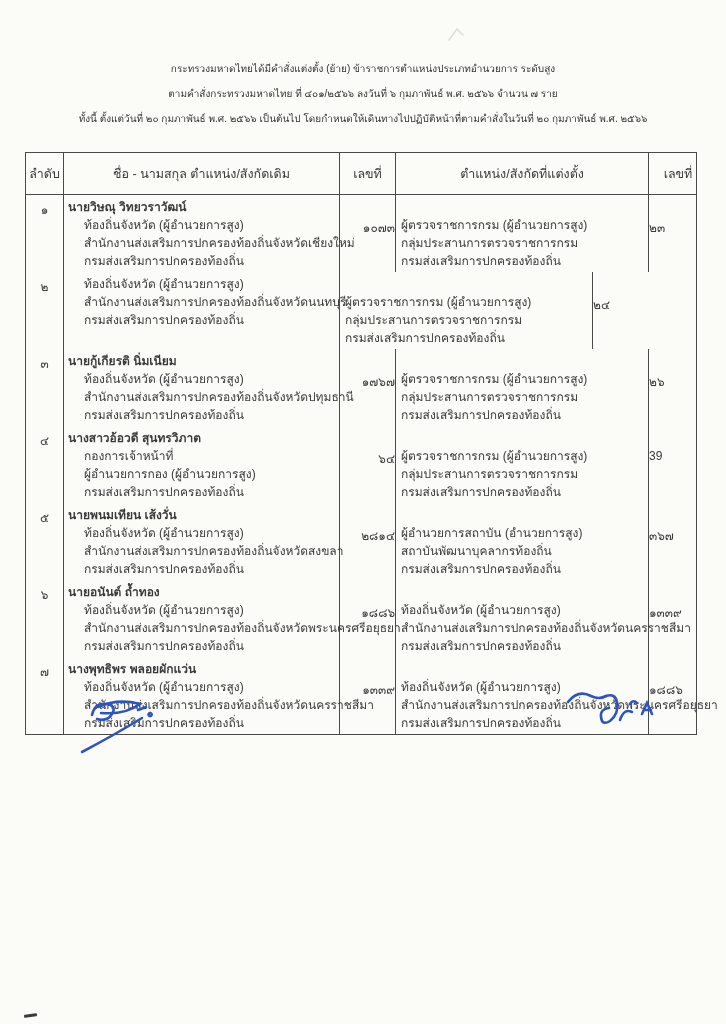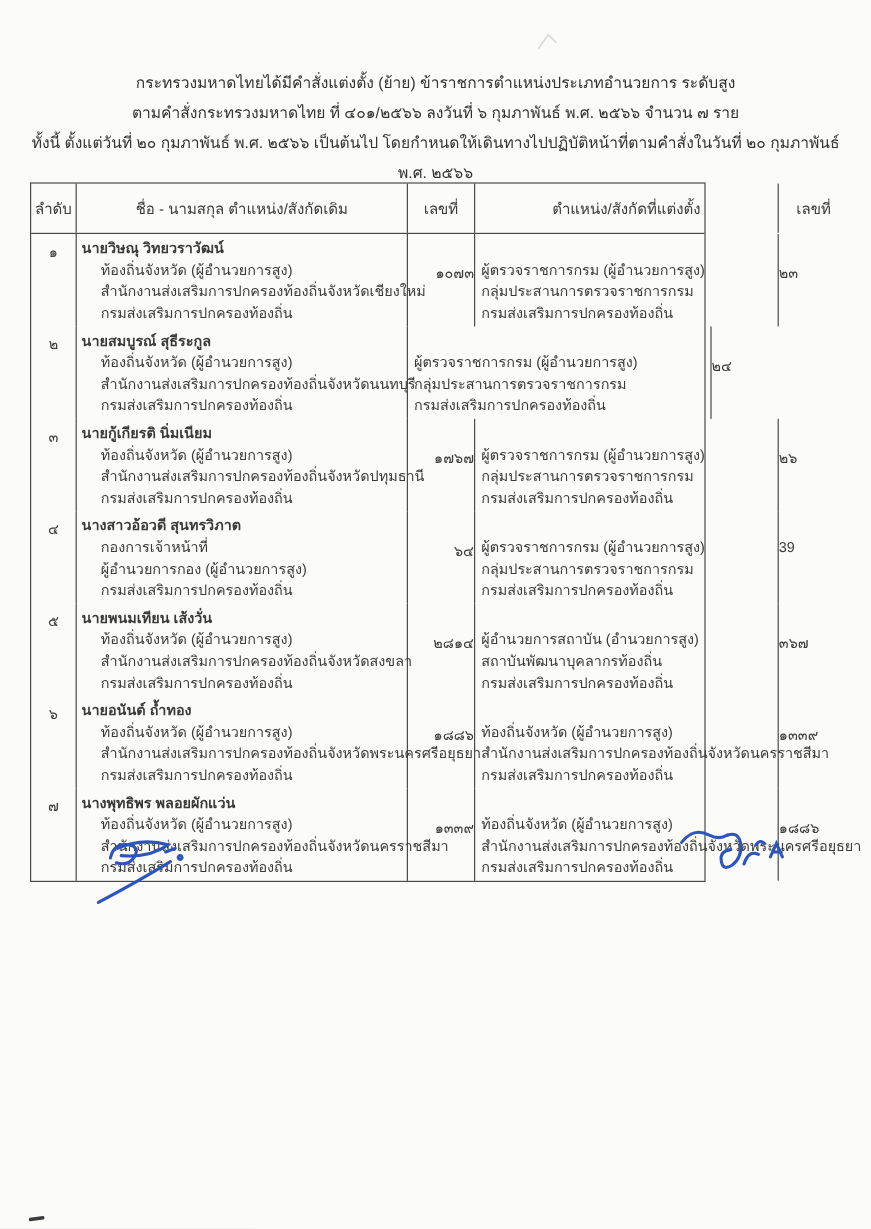--- a/index.html
+++ b/index.html
@@ -9,26 +9,26 @@
     background:#fbfbf8;
     font-family:"Liberation Sans","DejaVu Sans",sans-serif;
     color:#3a3a3a;
     overflow:hidden;
     box-sizing:border-box;
   }
   
   .doc-header{
     position:absolute;top:56px;left:24px;right:24px;
     text-align:center;
-    font-size:13px;line-height:25px;
+    font-size:10px;line-height:25px;
     color:#333;
   }
   
   .appt-table{
-    position:absolute;left:25px;top:152px;width:563px;
+    position:absolute;left:25px;top:152px;width:672px;
     border:1.6px solid #4a4a4a;
     box-sizing:border-box;
     background:transparent;
   }
   .thead{
     display:flex;
     border-bottom:1.4px solid #4a4a4a;
     font-size:12.5px;
   }
   .thead .c{
@@ -106,21 +106,20 @@
       <div class="c c-num2">
         <span class="numpad">๒๓</span>
       </div>
     </div>
 
     <div class="trow">
       <div class="c c-no">
         <span>๒</span>
       </div>
       <div class="c c-name">
-        <div class="pname">นายสมบูรณ์ สุธีระกูล</div>
         <div class="line indent">ท้องถิ่นจังหวัด (ผู้อำนวยการสูง)</div>
         <div class="line indent">สำนักงานส่งเสริมการปกครองท้องถิ่นจังหวัดนนทบุรี</div>
         <div class="line indent">กรมส่งเสริมการปกครองท้องถิ่น</div>
       </div>
       <div class="c c-pos">
         <div class="line">ผู้ตรวจราชการกรม (ผู้อำนวยการสูง)</div>
         <div class="line">กลุ่มประสานการตรวจราชการกรม</div>
         <div class="line">กรมส่งเสริมการปกครองท้องถิ่น</div>
       </div>
       <div class="c c-num2">

